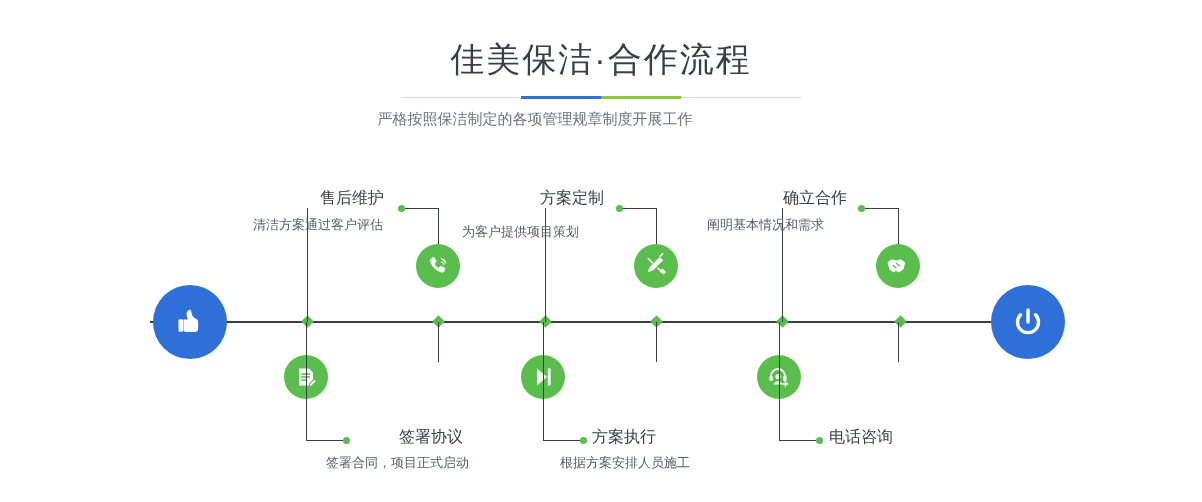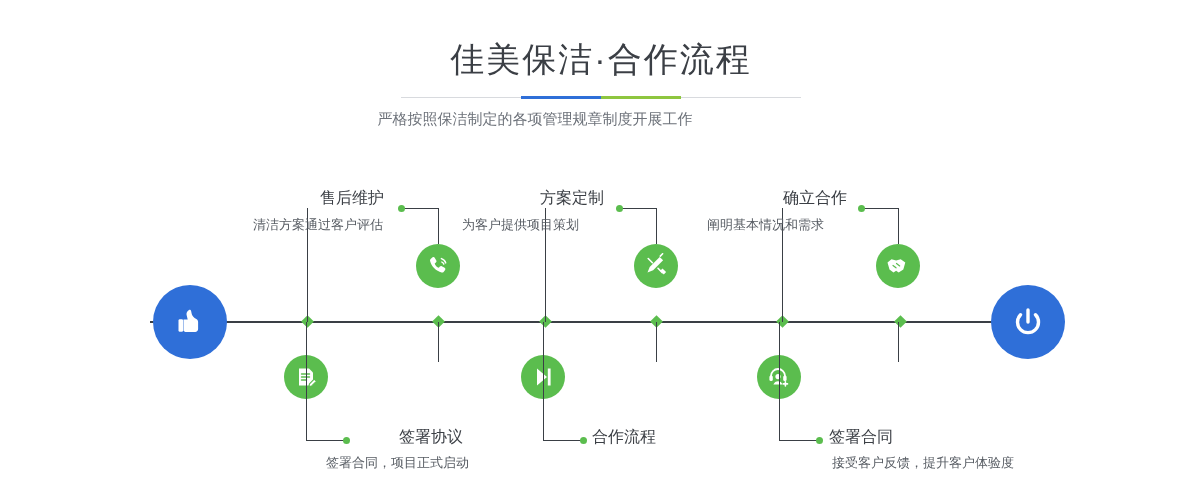--- a/index.html
+++ b/index.html
@@ -226,36 +226,37 @@
     <span>
       <svg width="26" height="26" viewBox="0 0 26 26">
         <path d="M4.5 19.5l2.2-5.6 10-10 3.4 3.4-10 10z" fill="#ffffff"></path>
         <path d="M17.3 3.1l2.3-2.3" stroke="#ffffff" stroke-width="1.6" stroke-linecap="round"></path>
         <path d="M5.2 5.5l4.2 4.2M15 15.3l4.3 4.3" stroke="#ffffff" stroke-width="1.6" stroke-linecap="round"></path>
         <path d="M20.8 21.4l-3.6-3.6 2.3-2.3 3.6 3.6z" fill="#ffffff"></path>
       </svg>
     </span>
   </div>
   <div class="lbl-title" style="left:540px; top:187px;">方案定制</div>
-  <div class="lbl-desc" style="left:462px; top:215px;">为客户提供项目策划</div>
+  <div class="lbl-desc" style="left:462px; top:222px;">为客户提供项目策划</div>
 
   <div class="diamond" style="left:652px; top:317px;"></div>
   <div class="node" style="left:521px; top:355px;">
     <span>
       <svg width="26" height="26" viewBox="0 0 26 26">
         <path d="M7 4.5l10 8.5-10 8.5z" fill="#ffffff"></path>
         <rect x="17.8" y="4.5" width="2.8" height="17" fill="#ffffff"></rect>
       </svg>
     </span>
   </div>
   <div class="vline" style="left:543px; top:322px; height:118px;"></div>
   <div class="hline" style="left:543px; top:440px; width:40px;"></div>
   <div class="dot" style="left:580px; top:437px;"></div>
   <div class="vline" style="left:656px; top:322px; height:40px;"></div>
-  <div class="lbl-title" style="left:592px; top:426px;">合作流程</div>
+  <div class="lbl-title" style="left:592px; top:426px;">方案执行</div>
+  <div class="lbl-desc" style="left:625px; top:453px; transform:translateX(-65px);">根据方案安排人员施工</div>
 
   <div class="diamond" style="left:778px; top:317px;"></div>
   <div class="vline" style="left:782px; top:208px; height:114px;"></div>
   <div class="hline" style="left:862px; top:208px; width:36px;"></div>
   <div class="vline" style="left:898px; top:208px; height:36px;"></div>
   <div class="dot" style="left:858px; top:205px;"></div>
   <div class="node" style="left:876px; top:244px;">
     <span>
       <svg width="26" height="26" viewBox="0 0 26 26">
         <path d="M2.5 9.5l4-3.2 4.6 1.3 4.6-1.3 4.6 3.2-2 7-4.6 3-2.6-1.8-2.6 1.8-4-3z" fill="#ffffff"></path>
@@ -276,16 +277,15 @@
         <circle cx="12" cy="12.6" r="2.6" fill="#ffffff"></circle>
         <path d="M7.4 20.6c.8-2.2 2.6-3.4 4.6-3.4s3.8 1.2 4.6 3.4z" fill="#ffffff"></path>
         <path d="M19.4 17.8v4.2M17.3 19.9h4.2" stroke="#ffffff" stroke-width="1.6" stroke-linecap="round"></path>
       </svg>
     </span>
   </div>
   <div class="vline" style="left:779px; top:322px; height:118px;"></div>
   <div class="hline" style="left:779px; top:440px; width:40px;"></div>
   <div class="dot" style="left:816px; top:437px;"></div>
   <div class="vline" style="left:898px; top:322px; height:40px;"></div>
-  <div class="lbl-title" style="left:829px; top:426px;">签署合同</div>
-  <div class="lbl-desc" style="left:832px; top:453px;">接受客户反馈，提升客户体验度</div>
+  <div class="lbl-title" style="left:829px; top:426px;">电话咨询</div>
 
 </div>
 
 </body></html>

